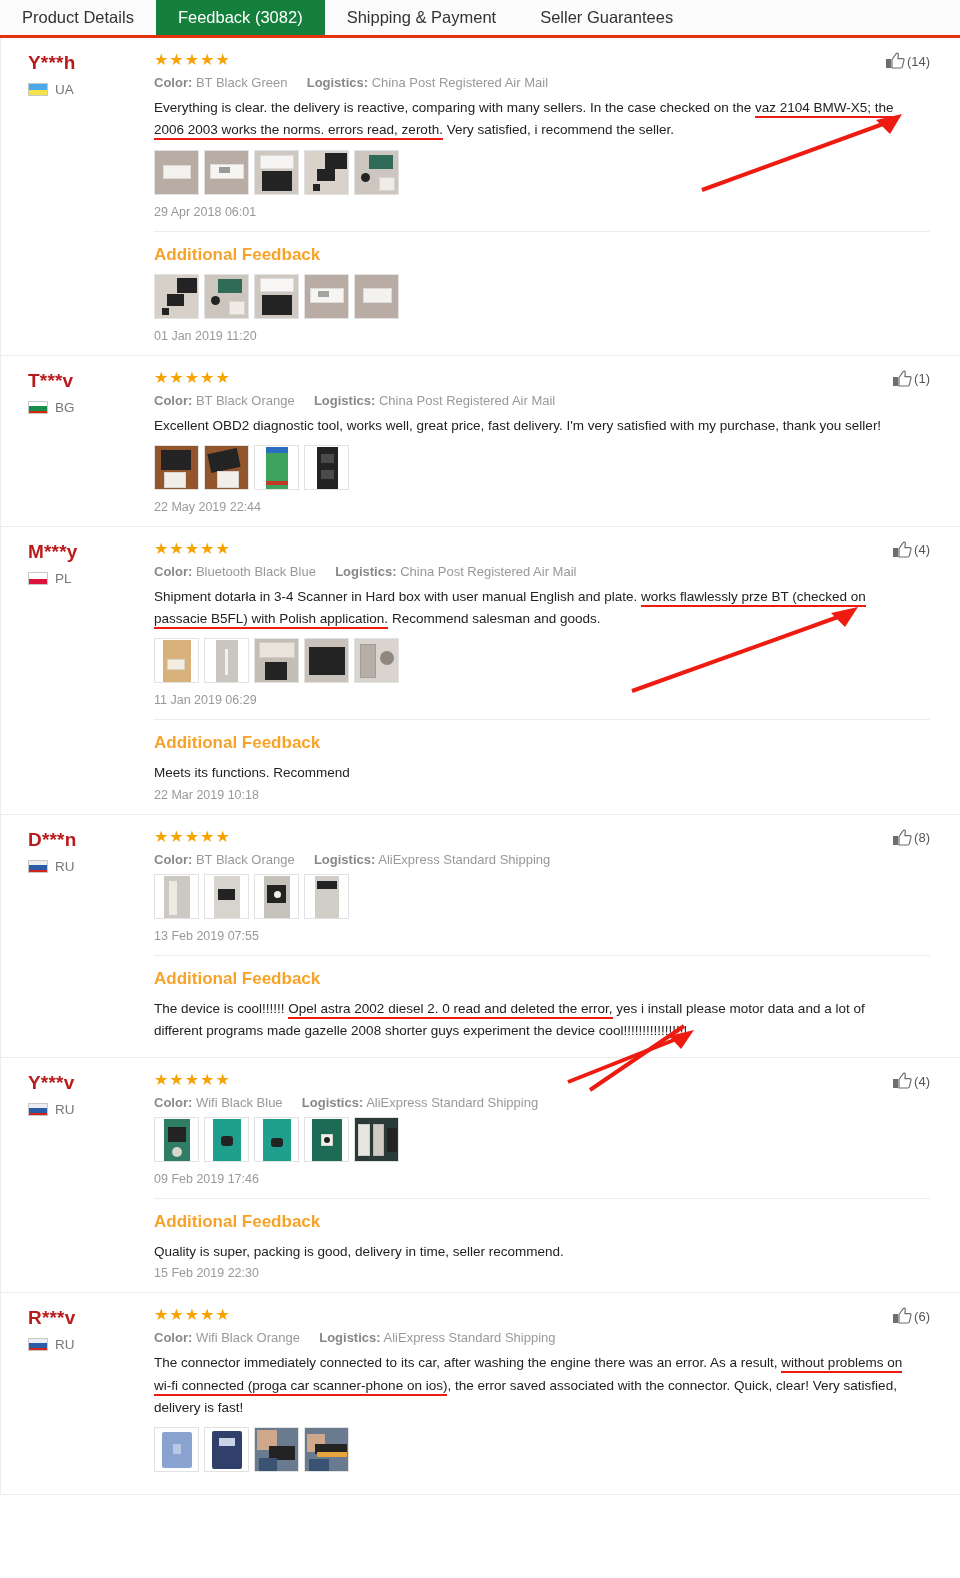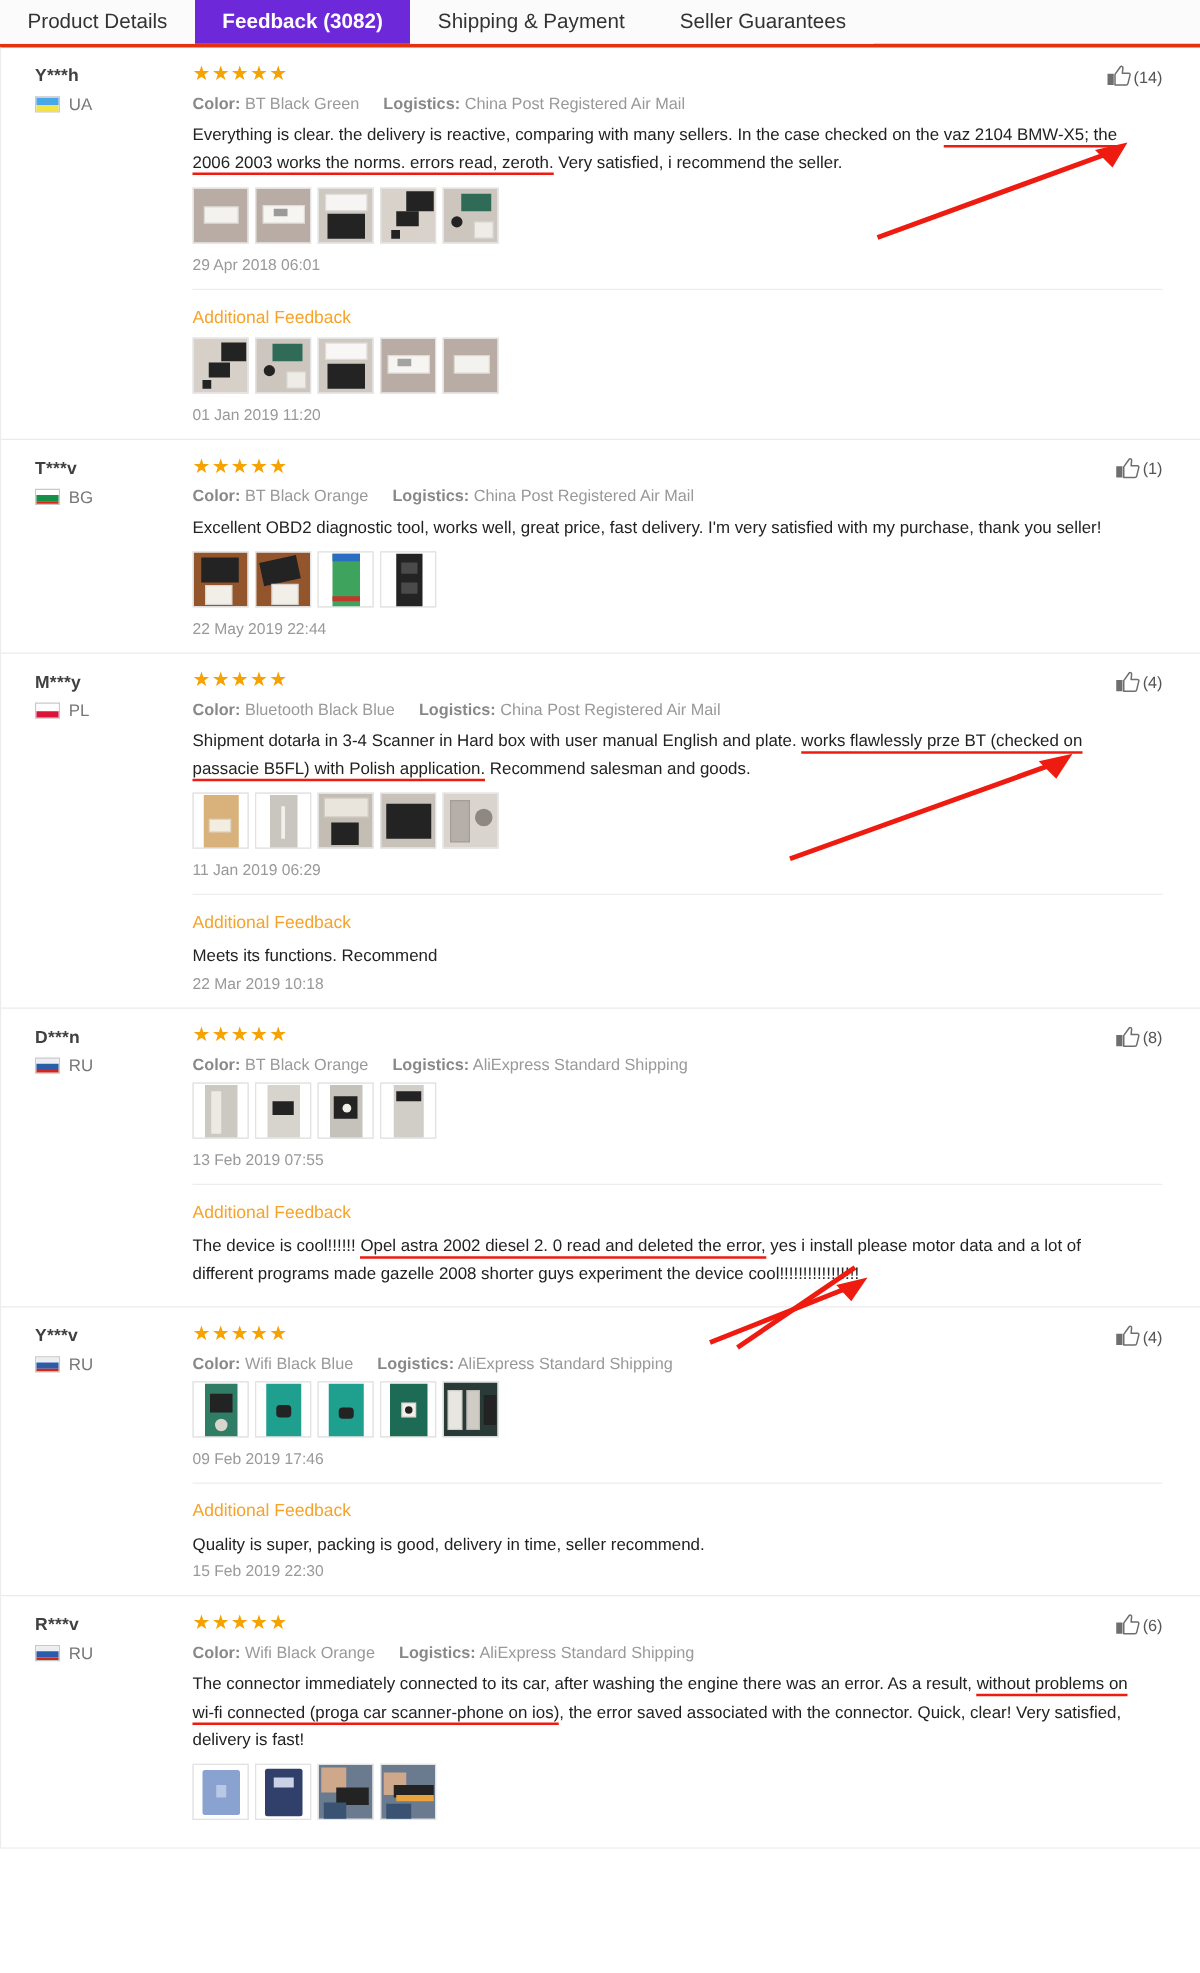--- a/index.html
+++ b/index.html
@@ -21,44 +21,44 @@
   .tab {
     display: flex; align-items: center; justify-content: center;
     padding: 0 22px;
     font-size: 16.5px;
     color: #333333;
     background: #fbfbfb;
     white-space: nowrap;
     cursor: pointer;
   }
   .tab.active {
-    background: #6d28d9;
+    background: #15803d;
     color: #ffffff;
-    font-weight: bold;
+    font-weight: normal;
   }
 
   
   .reviews { border-left: 1px solid #ededed; }
   .review {
     display: flex;
     border-bottom: 1px solid #ebebeb;
     padding: 10px 0 12px 0;
     position: relative;
   }
   .review:last-child { border-bottom: 1px solid #ebebeb; }
 
   .usercol {
     width: 153px;
     flex: 0 0 153px;
     padding-left: 27px;
     padding-top: 4px;
   }
   .username {
-    color: #404040;
-    font-size: 14px;
+    color: #b91c1c;
+    font-size: 19px;
     font-weight: bold;
     letter-spacing: .2px;
     margin-bottom: 8px;
   }
   .countryrow { display: flex; align-items: center; gap: 7px; }
   .flag {
     width: 20px; height: 13px;
     display: inline-block;
     border: 1px solid #c8c8c8;
     position: relative;
@@ -106,22 +106,23 @@
 
   .date { font-size: 12.5px; color: #999999; }
 
   .addfb {
     border-top: 1px solid #ededed;
     margin-top: 12px;
     padding-top: 13px;
   }
   .addfb-title {
     color: #f7a32a;
-    font-size: 14px;
+    font-size: 17px;
     margin-bottom: 9px;
+    font-weight: bold;
   }
 
   .likes {
     position: absolute;
     right: 30px;
     top: 4px;
     display: flex;
     align-items: center;
     gap: 2px;
     color: #555555;

